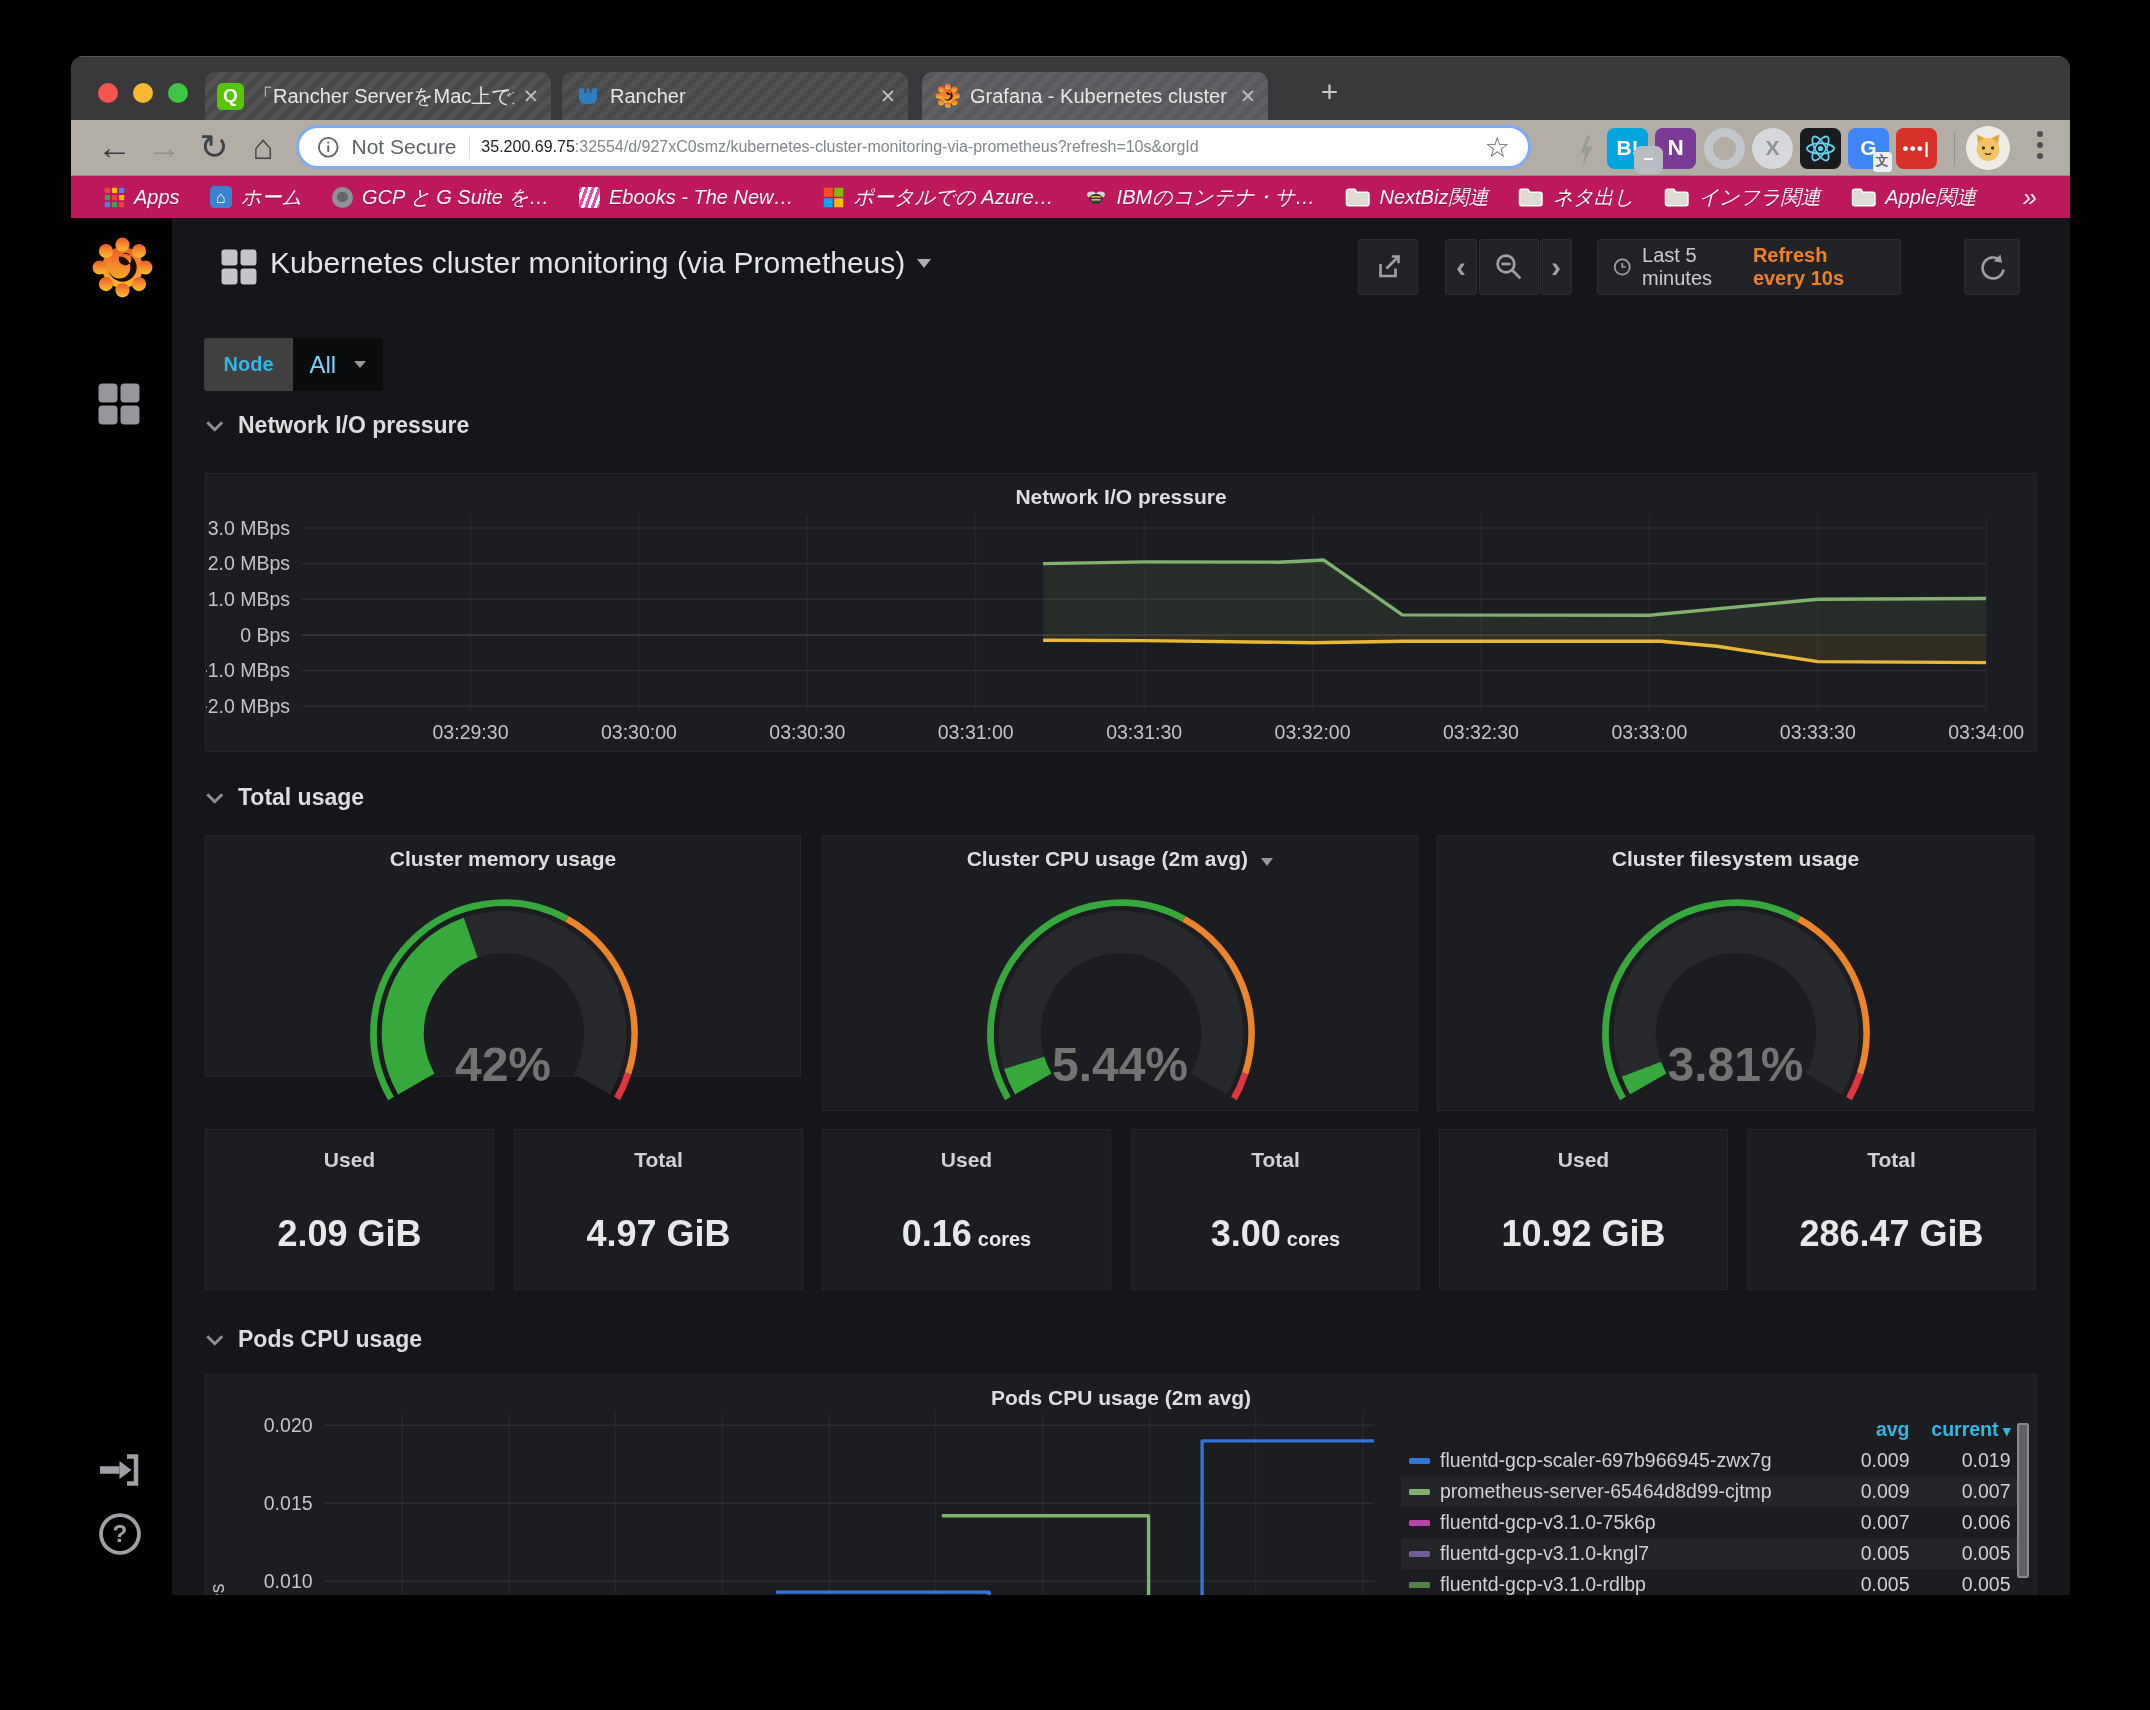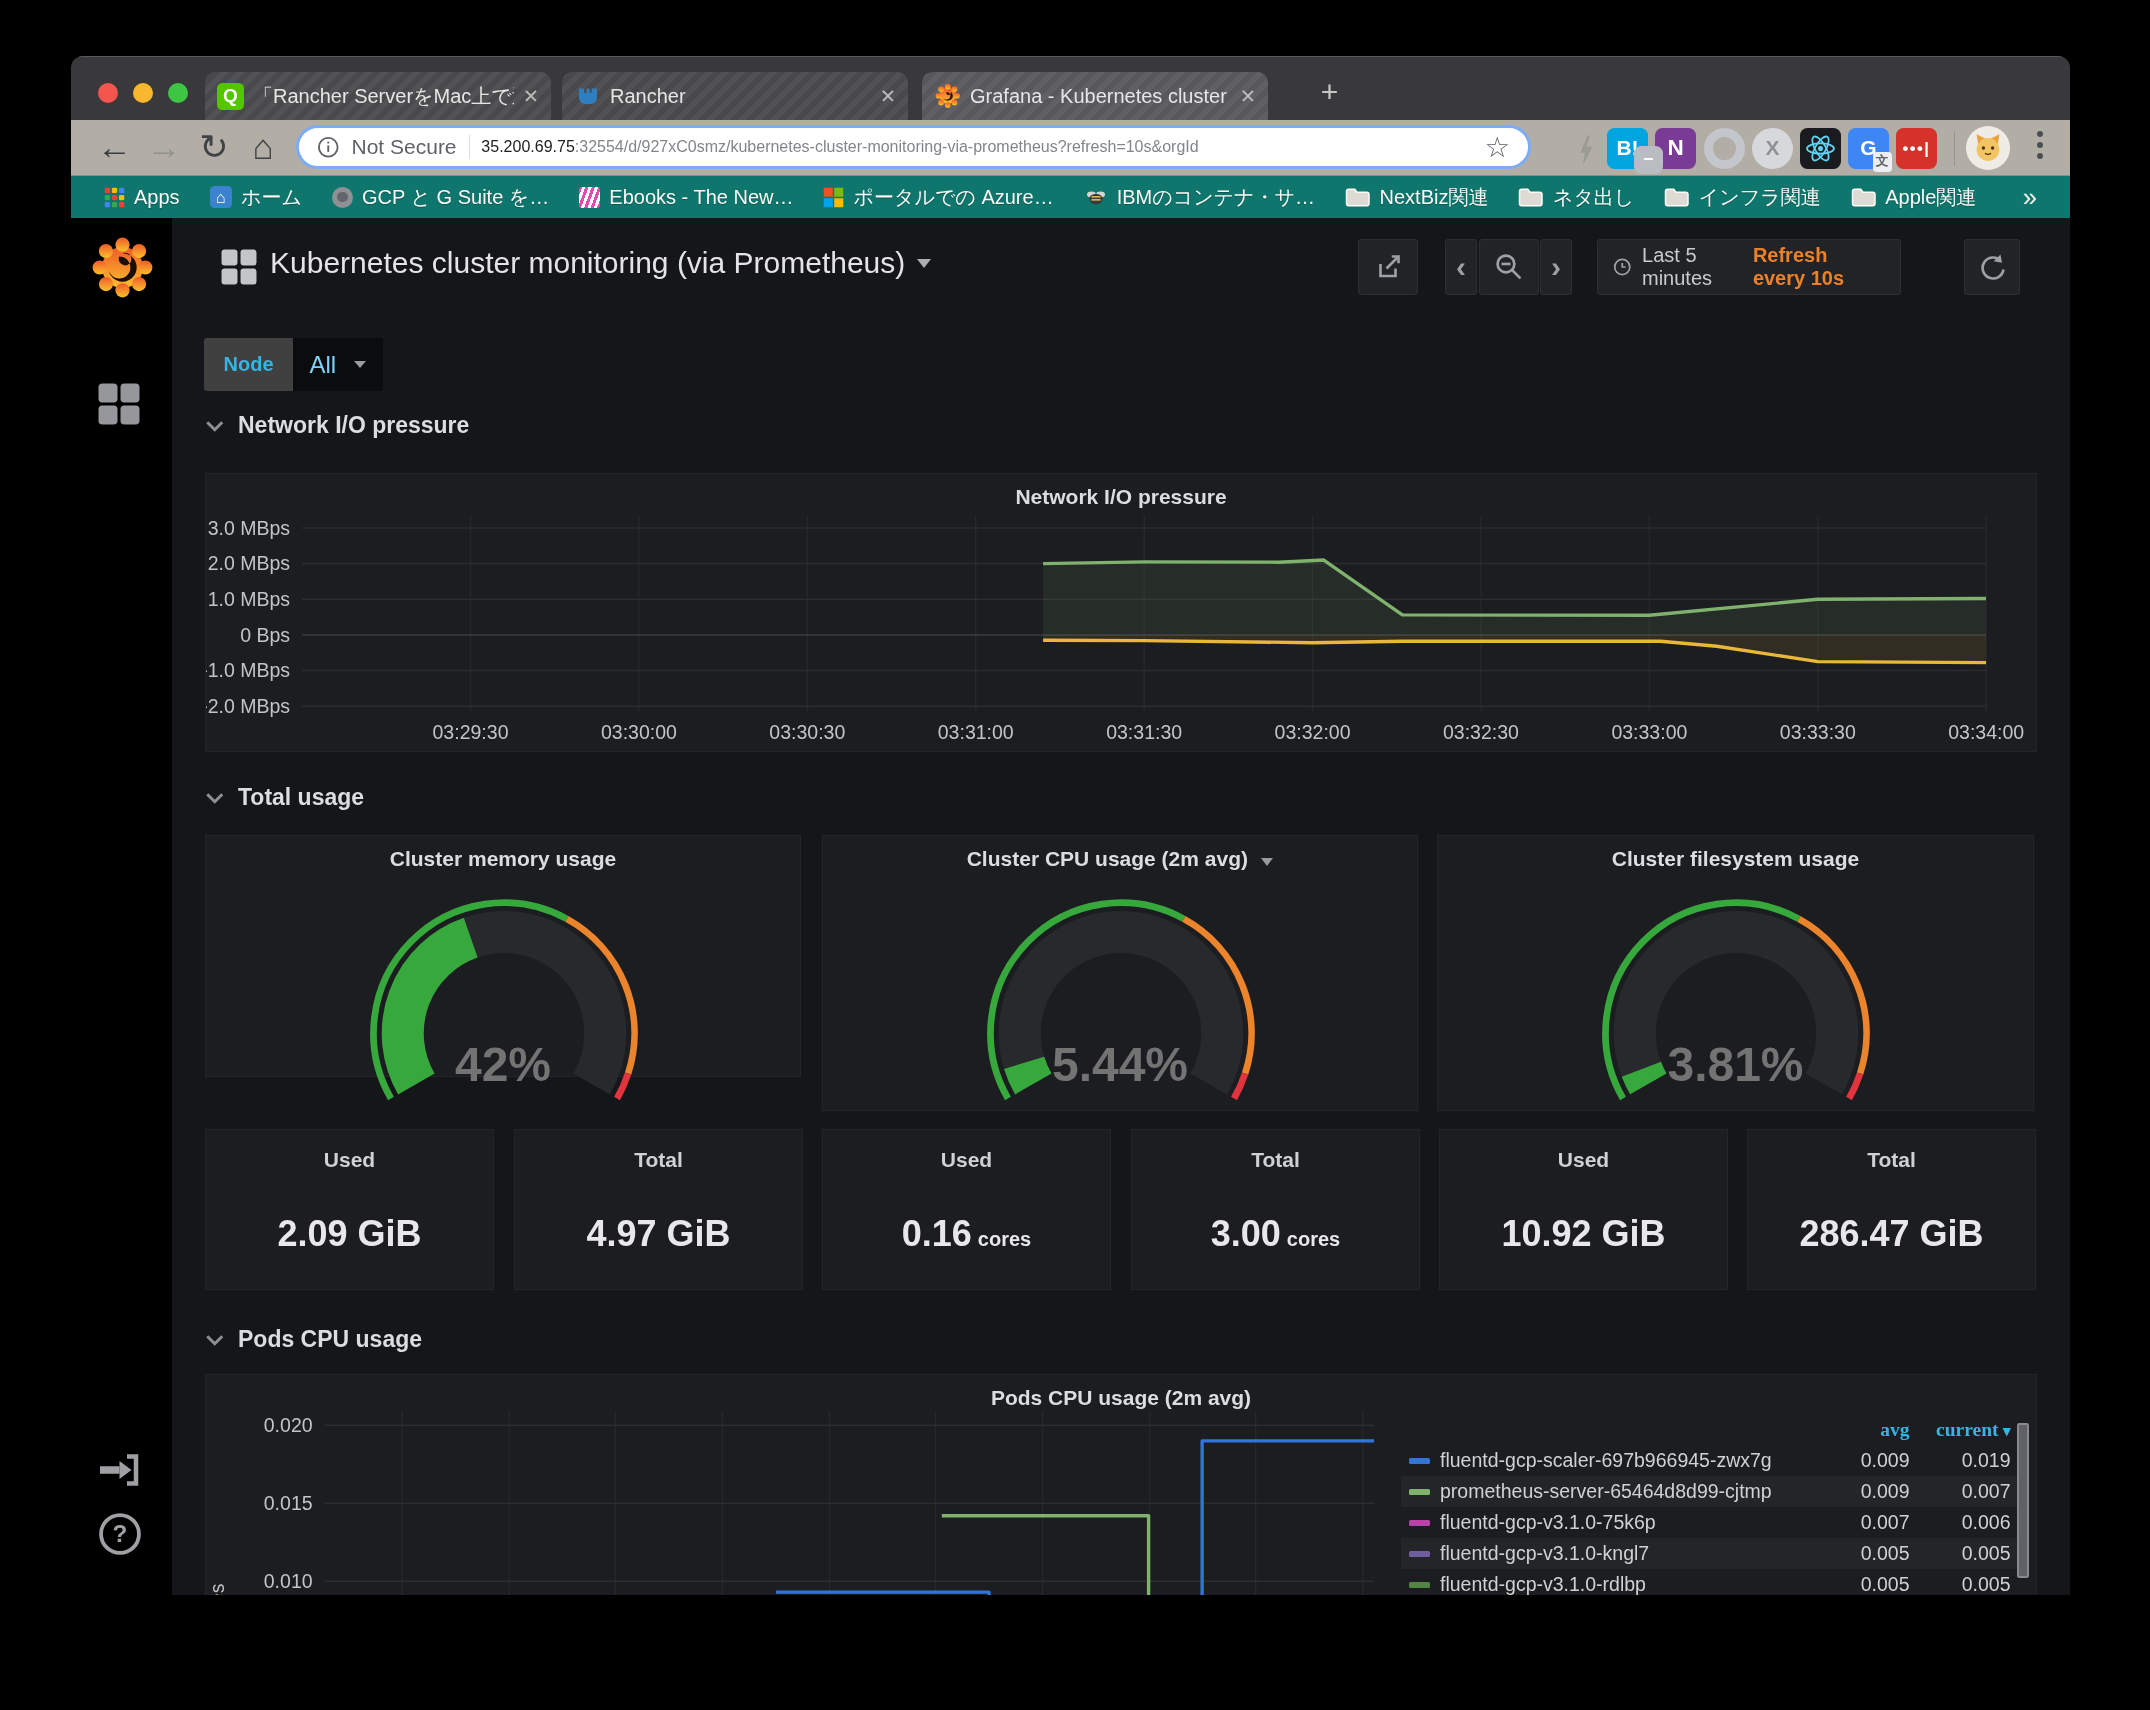--- a/index.html
+++ b/index.html
@@ -33,22 +33,22 @@
   .urlpill .div { width:0.8px; height:24px; background:#dadce0; }
   .urltext { flex:1; overflow:hidden; white-space:nowrap; font-size:16px; }
   .urltext .host { color:#202124; }
   .urltext .rest { color:#80868b; }
   .star { color:#5f6368; font-size:28.5px; }
   .ext { position:absolute; top:7.5px; width:41px; height:41px; border-radius:7.5px; display:flex; align-items:center; justify-content:center; font-weight:bold; }
   .menu-dots { position:absolute; top:10.5px; display:flex; flex-direction:column; gap:5.3px; }
   .menu-dots i { width:6px; height:6px; border-radius:50%; background:#4c4f52; }
 
   
-  .bmbar { position:absolute; left:0; top:120px; width:100%; height:42px; background:#0f766e;
-    display:flex; align-items:center; padding:0 33px; gap:30px; }
+  .bmbar { position:absolute; left:0; top:120px; width:100%; height:42px; background:#be185d;
+    display:flex; align-items:center; padding:0 33px; gap:30px;font-style:italic; }
   .bm { display:flex; align-items:center; gap:9px; white-space:nowrap; }
   .bm span.lbl { color:#fbfaf7; font-size:20px; text-shadow:0 0.8px 0.8px rgba(0,0,0,.25); }
   .bm-overflow { margin-left:auto; color:#f3f1ec; font-size:25.5px; }
   .folder-ic { width:25.5px; height:21px; }
 
   
   .content { position:absolute; left:0; top:162px; width:100%; height:1377px; background:#151619; }
   .g-sidebar { position:absolute; left:0; top:0; width:101px; height:100%; background:#000; }
   .g-main { position:absolute; left:101px; top:0; right:0; bottom:0; }
 
@@ -75,21 +75,21 @@
   .gauge-val { position:absolute; left:0; top:201px; width:100%; text-align:center; font-size:48px; font-weight:bold; color:#737373; }
 
   .stat-label { position:absolute; left:0; top:18px; width:100%; text-align:center; color:#d0d1d3; font-size:21px; font-weight:bold; }
   .stat-value { position:absolute; left:0; top:83px; width:100%; text-align:center; color:#e8e8ea; font-size:36px; font-weight:bold; }
   .stat-value .unit-small { font-size:20px; font-weight:bold; margin-left:6px; }
 
   
   .legend { position:absolute; left:1195px; top:39px; width:617px; font-size:19.5px; color:#d0d1d3; }
   .lg-row { display:flex; align-items:center; height:31px; padding:0 7.5px; }
   .lg-row.alt { background:rgba(255,255,255,.04); }
-  .lg-head { justify-content:flex-end; font-weight:bold; color:#33b5e5;font-family:Liberation Serif, serif; }
+  .lg-head { justify-content:flex-end; font-weight:bold; color:#33b5e5; }
   .lg-name { flex:1; display:flex; align-items:center; gap:10.5px; overflow:hidden; white-space:nowrap; }
   .lg-swatch { width:21px; height:6px; border-radius:1.5px; flex:0 0 auto; }
   .col-avg { width:83px; text-align:right; }
   .col-cur { width:101px; text-align:right; }
   .lg-caret { color:#33b5e5; font-size:15px; margin-left:4.5px; }
   .lg-scroll { position:absolute; right:7.5px; top:48px; width:12px; height:155px; border:2.3px solid #8a8a8e; background:#606166; border-radius:2.3px; }
 
   svg text { font-family:"Liberation Sans", sans-serif; }
 </style>
 </head>

